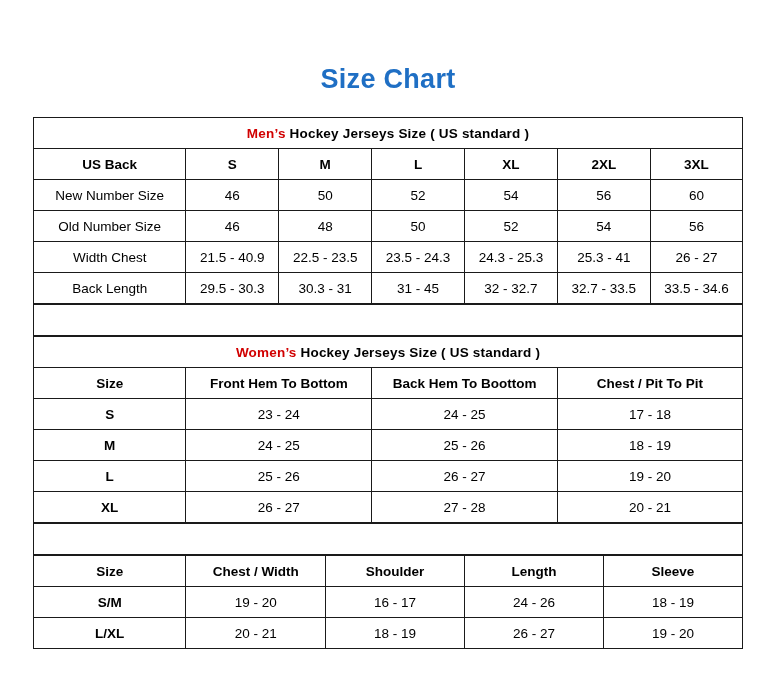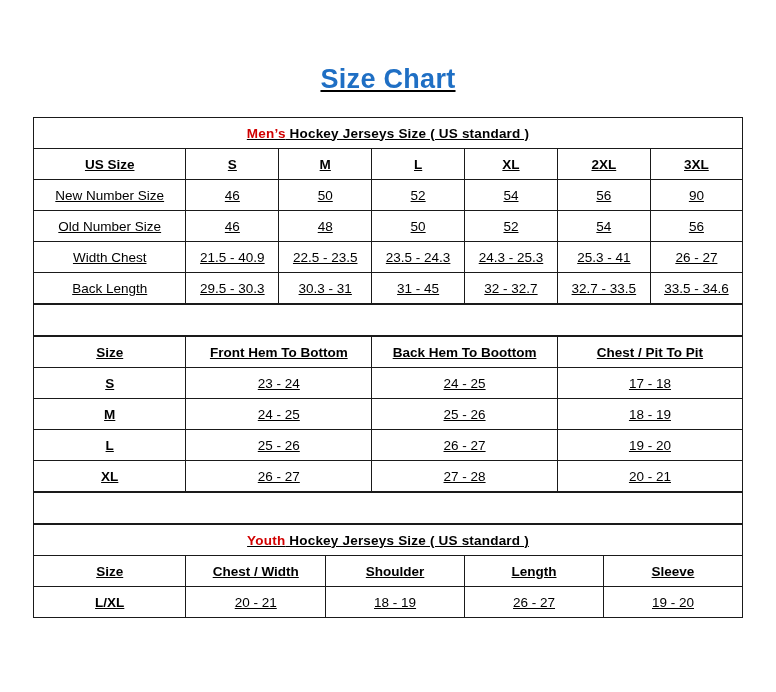--- a/index.html
+++ b/index.html
@@ -12,21 +12,20 @@
     height: 692px;
     font-family: "Liberation Sans", sans-serif;
     color: #000000;
     overflow: hidden;
   }
   .page {
     width: 776px;
     height: 692px;
     position: relative;
     box-sizing: border-box;
-    text-decoration: underline;
   }
   .title {
     text-align: center;
     color: #1f6fc4;
     font-size: 27px;
     font-weight: bold;
     padding-top: 64px;
     letter-spacing: 0.3px;
   }
   .chart-wrap {
@@ -92,36 +91,36 @@
         <col style="width:13.1%">
         <col style="width:13.1%">
         <col style="width:13.1%">
         <col style="width:13.0%">
       </colgroup>
       <tbody>
         <tr>
           <td class="section" colspan="7"><span class="hl">Men’s</span><span> Hockey Jerseys Size ( US standard )</span></td>
         </tr>
         <tr>
-          <td class="hdr">US Size</td>
+          <td class="hdr">US Back</td>
           <td class="hdr">S</td>
           <td class="hdr">M</td>
           <td class="hdr">L</td>
           <td class="hdr">XL</td>
           <td class="hdr">2XL</td>
           <td class="hdr">3XL</td>
         </tr>
         <tr>
           <td class="rowlabel">New Number Size</td>
           <td class="nowrap">46</td>
           <td class="nowrap">50</td>
           <td class="nowrap">52</td>
           <td class="nowrap">54</td>
           <td class="nowrap">56</td>
-          <td class="nowrap">90</td>
+          <td class="nowrap">60</td>
         </tr>
         <tr>
           <td class="rowlabel">Old Number Size</td>
           <td class="nowrap">46</td>
           <td class="nowrap">48</td>
           <td class="nowrap">50</td>
           <td class="nowrap">52</td>
           <td class="nowrap">54</td>
           <td class="nowrap">56</td>
         </tr>
@@ -155,20 +154,23 @@
       </table>
 
     <table class="sizetable">
       <colgroup>
         <col style="width:21.5%">
         <col style="width:26.2%">
         <col style="width:26.2%">
         <col style="width:26.1%">
       </colgroup>
       <tbody>
+        <tr>
+          <td class="section" colspan="4"><span class="hl">Women’s</span><span> Hockey Jerseys Size ( US standard )</span></td>
+        </tr>
         <tr>
           <td class="hdr">Size</td>
           <td class="hdr">Front Hem To Bottom</td>
           <td class="hdr">Back Hem To Boottom</td>
           <td class="hdr">Chest / Pit To Pit</td>
         </tr>
         <tr>
           <td class="rowlabel-b">S</td>
           <td>23 - 24</td>
           <td>24 - 25</td>
@@ -206,30 +208,34 @@
     <table class="sizetable">
       <colgroup>
         <col style="width:21.5%">
         <col style="width:19.7%">
         <col style="width:19.6%">
         <col style="width:19.6%">
         <col style="width:19.6%">
       </colgroup>
       <tbody>
         <tr>
-          <td class="section" colspan="5"><span class="hl">Youth</span><span> Hockey Jerseys Size ( US standard )</span></td>
-        </tr>
-        <tr>
           <td class="hdr">Size</td>
           <td class="hdr">Chest / Width</td>
           <td class="hdr">Shoulder</td>
           <td class="hdr">Length</td>
           <td class="hdr">Sleeve</td>
         </tr>
         <tr>
+          <td class="rowlabel-b">S/M</td>
+          <td>19 - 20</td>
+          <td>16 - 17</td>
+          <td>24 - 26</td>
+          <td>18 - 19</td>
+        </tr>
+        <tr>
           <td class="rowlabel-b">L/XL</td>
           <td>20 - 21</td>
           <td>18 - 19</td>
           <td>26 - 27</td>
           <td>19 - 20</td>
         </tr>
       </tbody>
     </table>
 
   </div>

